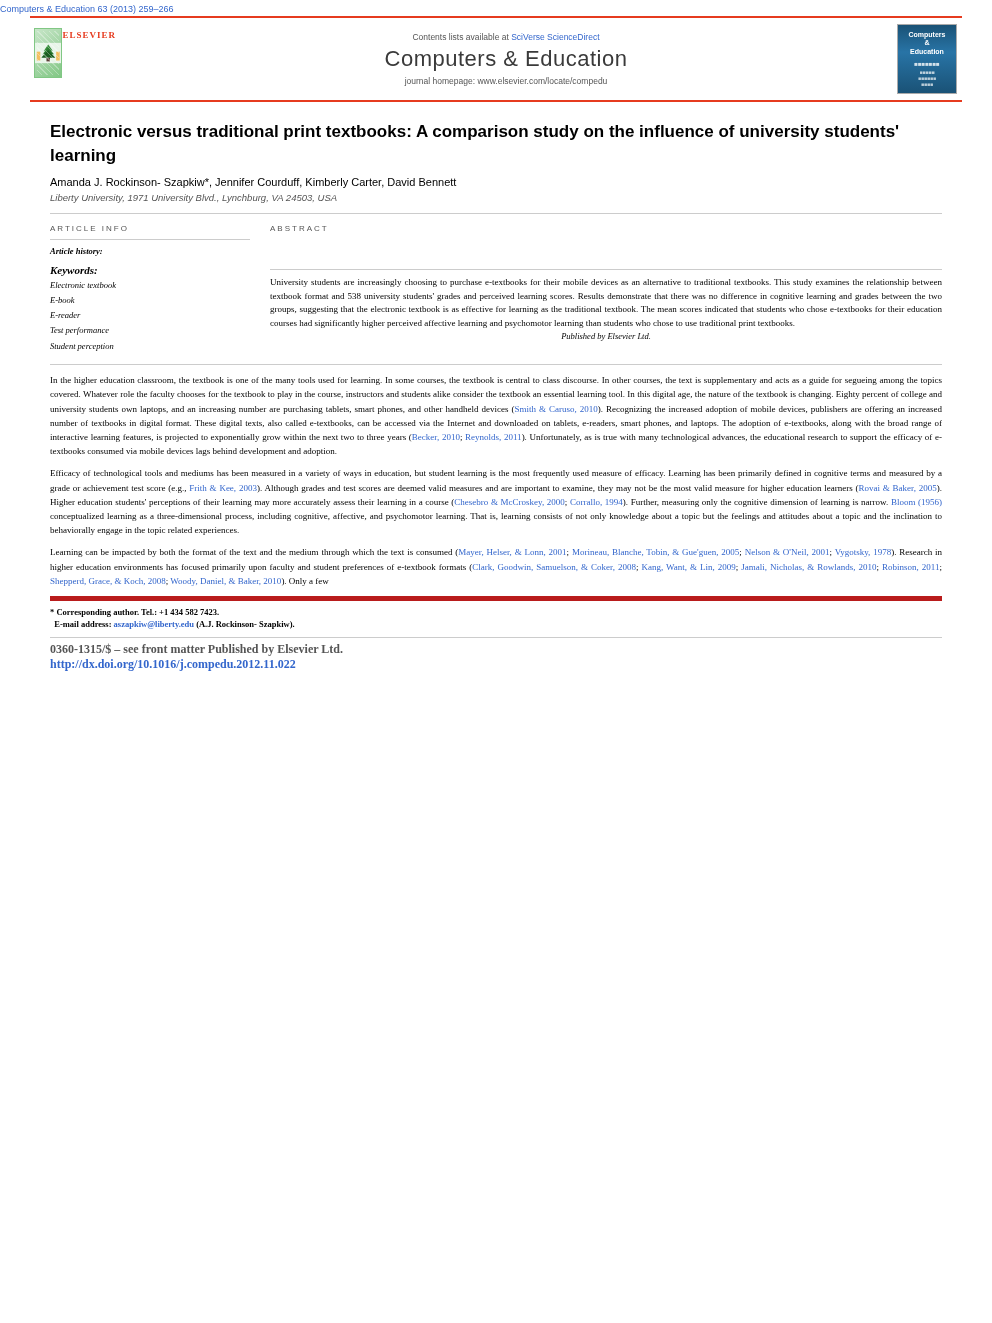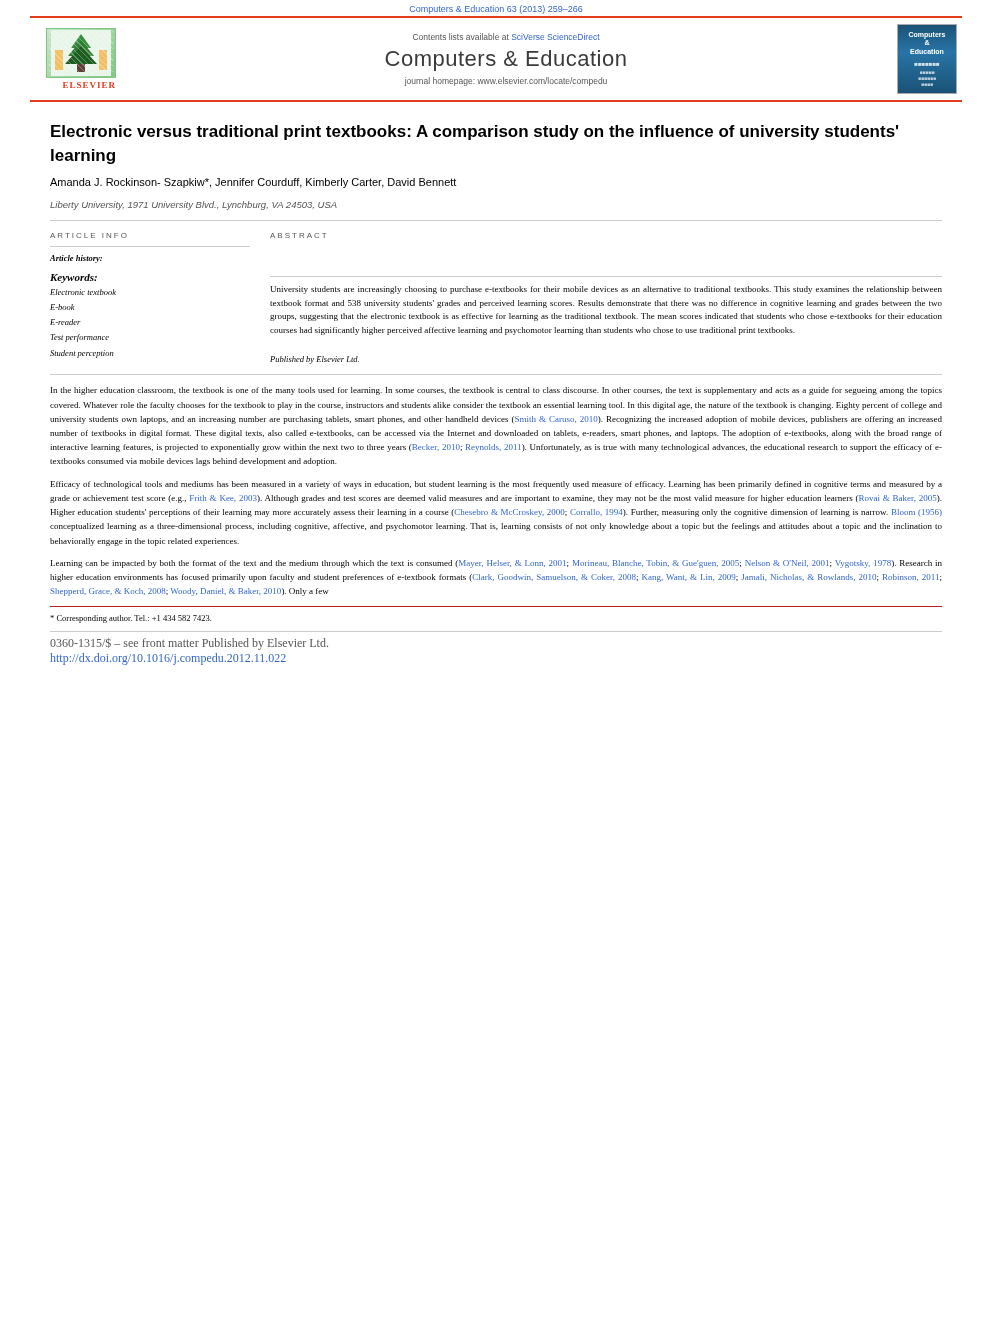--- a/index.html
+++ b/index.html
@@ -7,41 +7,39 @@
       background: #fff;
       font-family: "Times New Roman", Times, serif;
       font-size: 10px;
       color: #000;
       width: 992px;
       min-height: 1323px;
     }
 
     
     .top-bar {
-      text-align: center;
       font-size: 9px;
       color: #3366cc;
       padding: 4px 0 2px 0;
       font-family: Arial, sans-serif;
     }
 
     .journal-header {
       display: flex;
       align-items: stretch;
       border-top: 2px solid #e63b1f;
       border-bottom: 2px solid #e63b1f;
       margin: 0 30px;
       padding: 6px 0;
     }
 
     .elsevier-logo {
       width: 90px;
       display: flex;
-      flex-direction: column;
-      align-items: flex-end;
+      align-items: flex-start;
       justify-content: center;
       padding: 4px;
     }
 
     .elsevier-logo .logo-img {
       width: 70px;
       height: 50px;
       background: linear-gradient(135deg, #c8e6c9 0%, #a5d6a7 50%, #81c784 100%);
       display: flex;
       align-items: center;
@@ -152,21 +150,21 @@
       font-weight: bold;
       color: #000;
       margin: 18px 0 8px 0;
       line-height: 1.4;
       font-family: Arial, sans-serif;
     }
 
     .authors {
       font-size: 11px;
       color: #000;
-      margin-bottom: 11px;
+      margin-bottom: 4px;
       font-family: Arial, sans-serif;
     }
 
     .affiliation {
       font-size: 9.5px;
       color: #555;
       font-style: italic;
       margin-bottom: 10px;
       font-family: Arial, sans-serif;
     }
@@ -242,23 +240,23 @@
       font-size: 9px;
       line-height: 1.55;
       text-align: justify;
       color: #000;
       border-top: 1px solid #ccc;
       padding-top: 6px;
       margin-top: 36px;
     }
 
     .published-by {
-      text-align: left;
-      font-size: 8.5px;
-      margin-top: 16px;
+      text-align: center;
+      font-size: 8.5px;
+      margin-top: 0;
       font-style: italic;
     }
 
     
     .section-title {
       font-size: 11px;
       font-weight: bold;
       color: #3366cc;
       margin: 16px 0 6px 0;
       font-family: Arial, sans-serif;
@@ -272,24 +270,25 @@
       margin-bottom: 8px;
     }
 
     .body-text a, .link {
       color: #3366cc;
       text-decoration: none;
     }
 
     
     .footer {
-      border-top: 1px solid #b91c1c;
+      border-top: 5px solid #b91c1c;
       padding-top: 6px;
       font-size: 8.5px;
       color: #000;
+      font-weight: bold;
     }
 
     .footnote {
       font-size: 8.5px;
       margin-bottom: 2px;
     }
 
     .footer-bar {
       border-top: 1px solid #ccc;
       margin-top: 8px;
@@ -416,20 +415,25 @@
       focused primarily upon faculty and student preferences of e-textbook formats (<span class="link">Clark, Goodwin, Samuelson, &amp; Coker, 2008</span>; <span class="link">Kang, Want, &amp;
       Lin, 2009</span>; <span class="link">Jamali, Nicholas, &amp; Rowlands, 2010</span>; <span class="link">Robinson, 2011</span>; <span class="link">Shepperd, Grace, &amp; Koch, 2008</span>; <span class="link">Woody, Daniel, &amp; Baker, 2010</span>). Only a few
     </p>
   </div>
 
   <div class="footer">
     <div class="footnote">
       <span>*</span>
       <span>Corresponding author. Tel.: +1 434 582 7423.</span>
     </div>
+    <div class="footnote">
+      &nbsp;&nbsp;<span>E-mail address:</span>
+      <span class="link">aszapkiw@liberty.edu</span>
+      <span>(A.J. Rockinson- Szapkiw).</span>
+    </div>
     <div class="footer-bar">
       <div>0360-1315/$ – see front matter Published by Elsevier Ltd.</div>
       <div>
         <a class="link">http://dx.doi.org/10.1016/j.compedu.2012.11.022</a>
       </div>
     </div>
   </div>
 
 </div>
 

